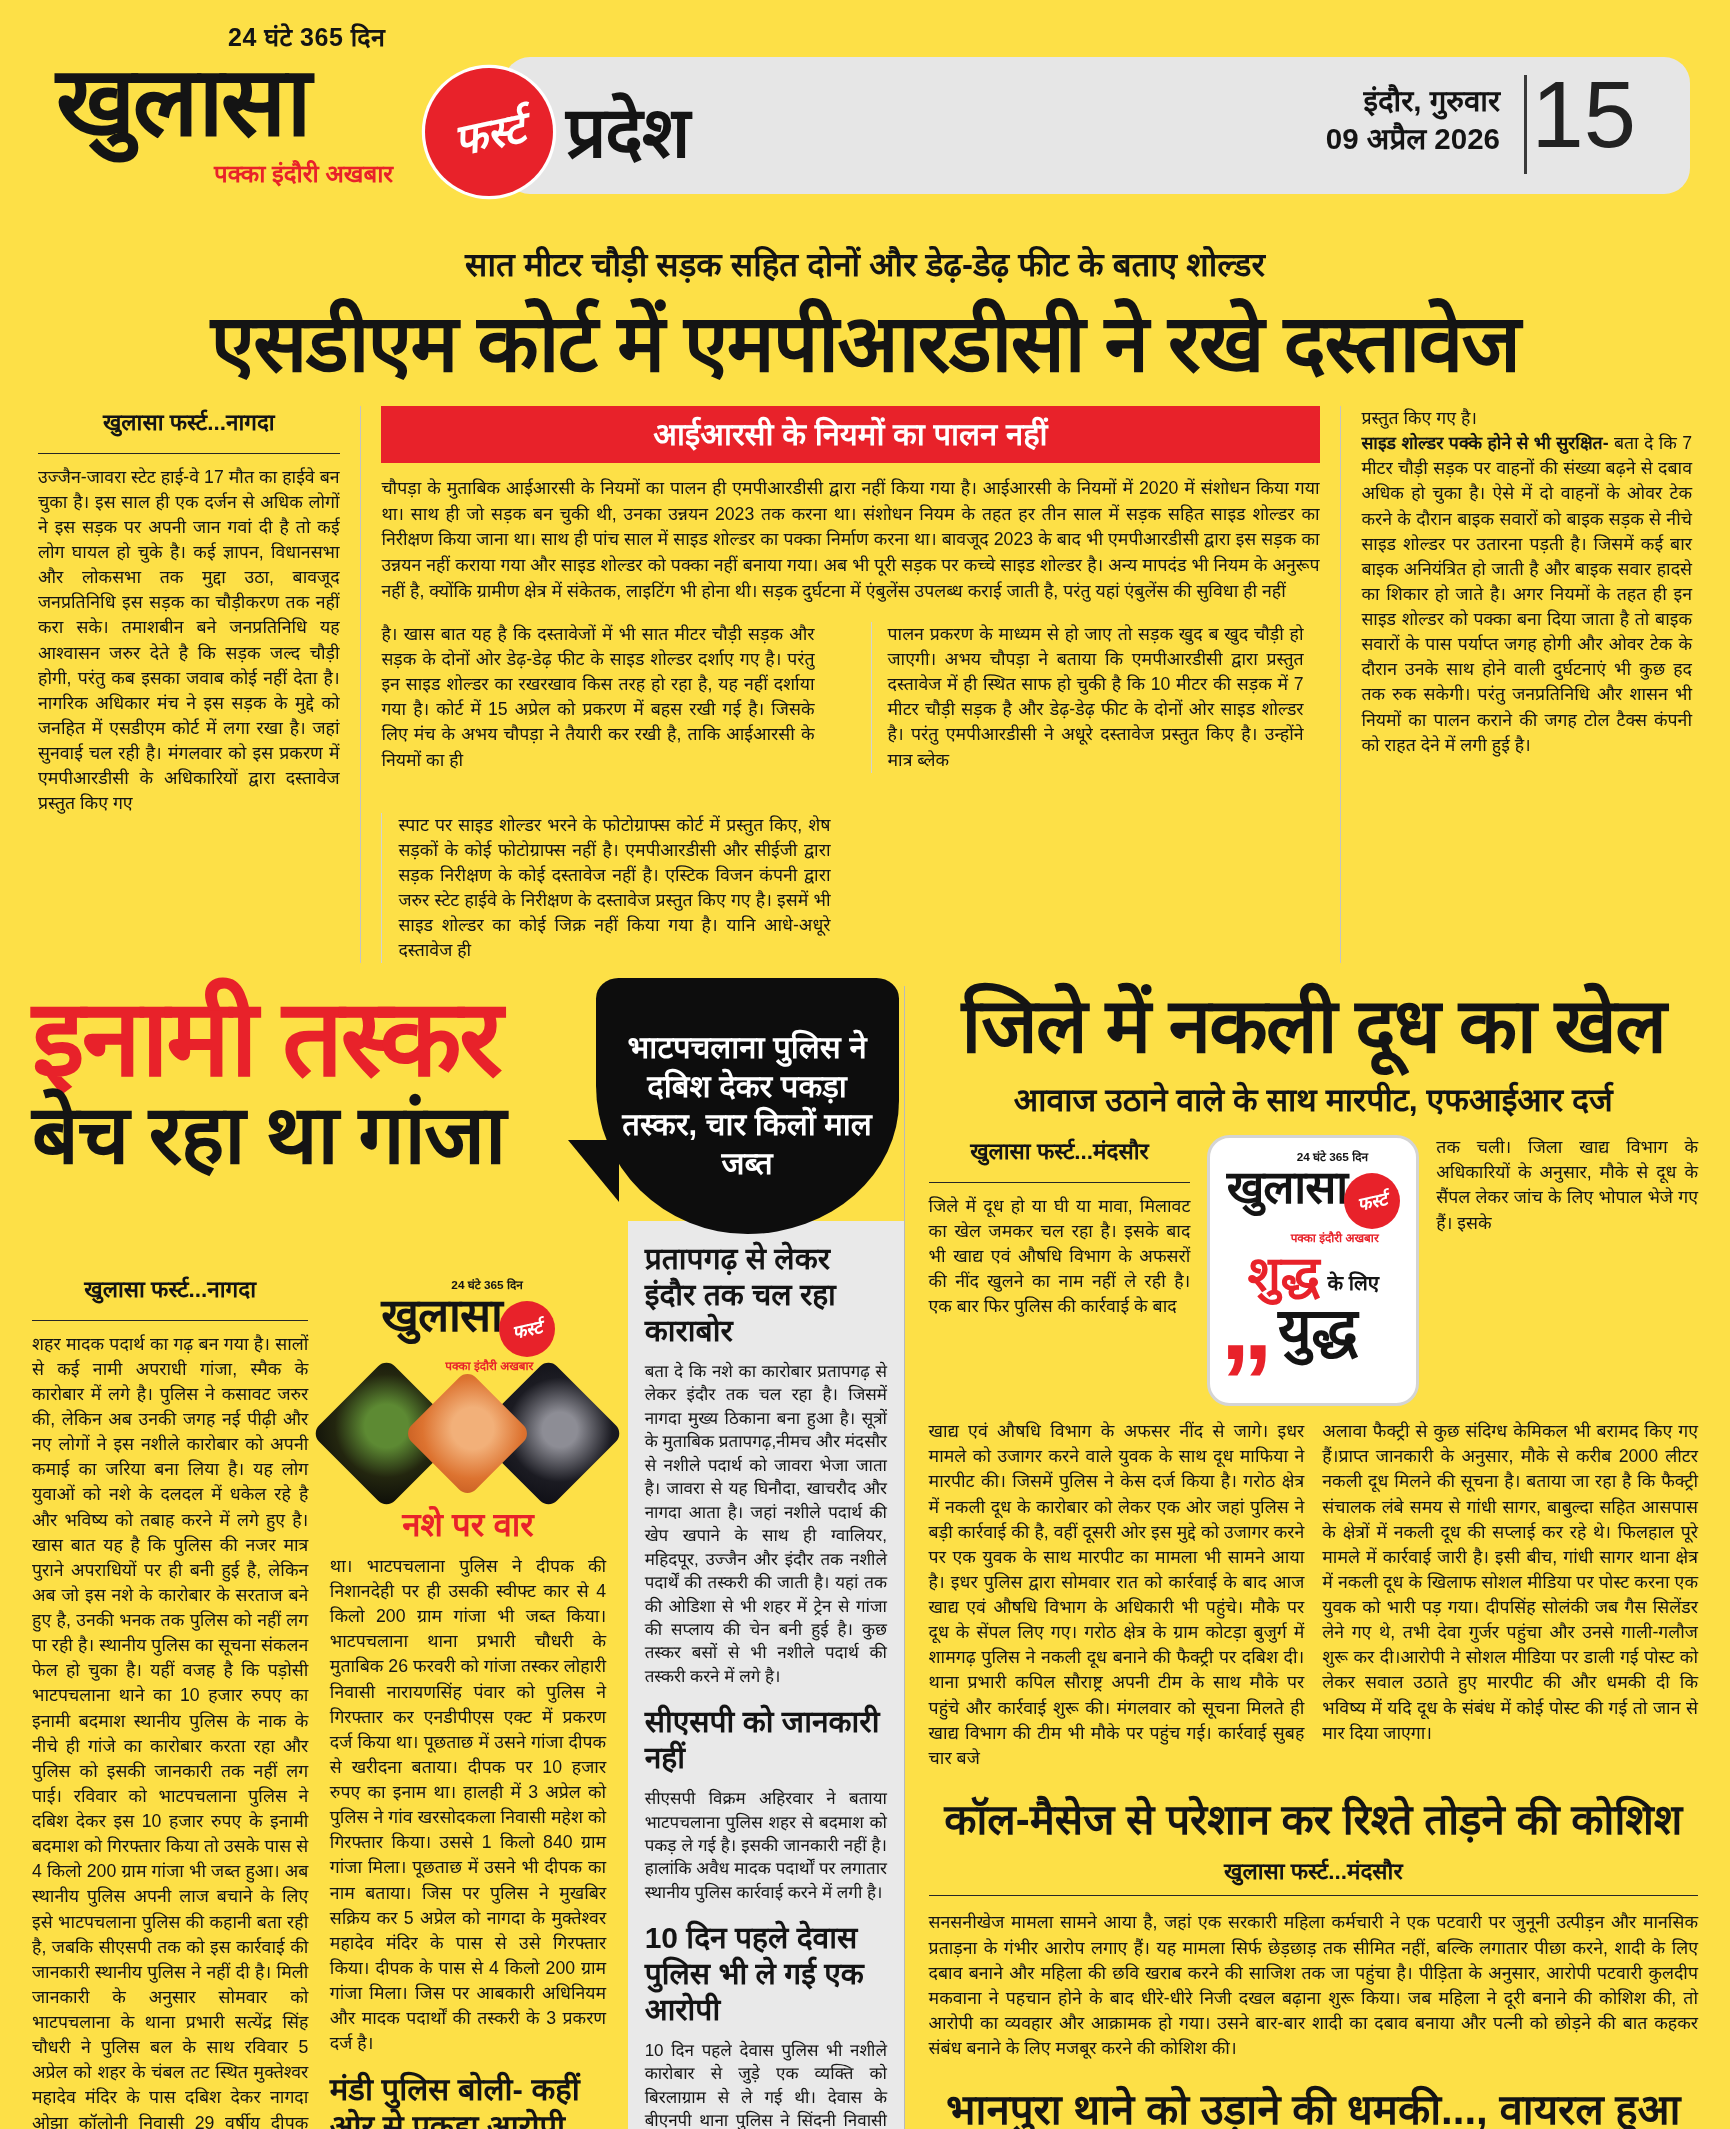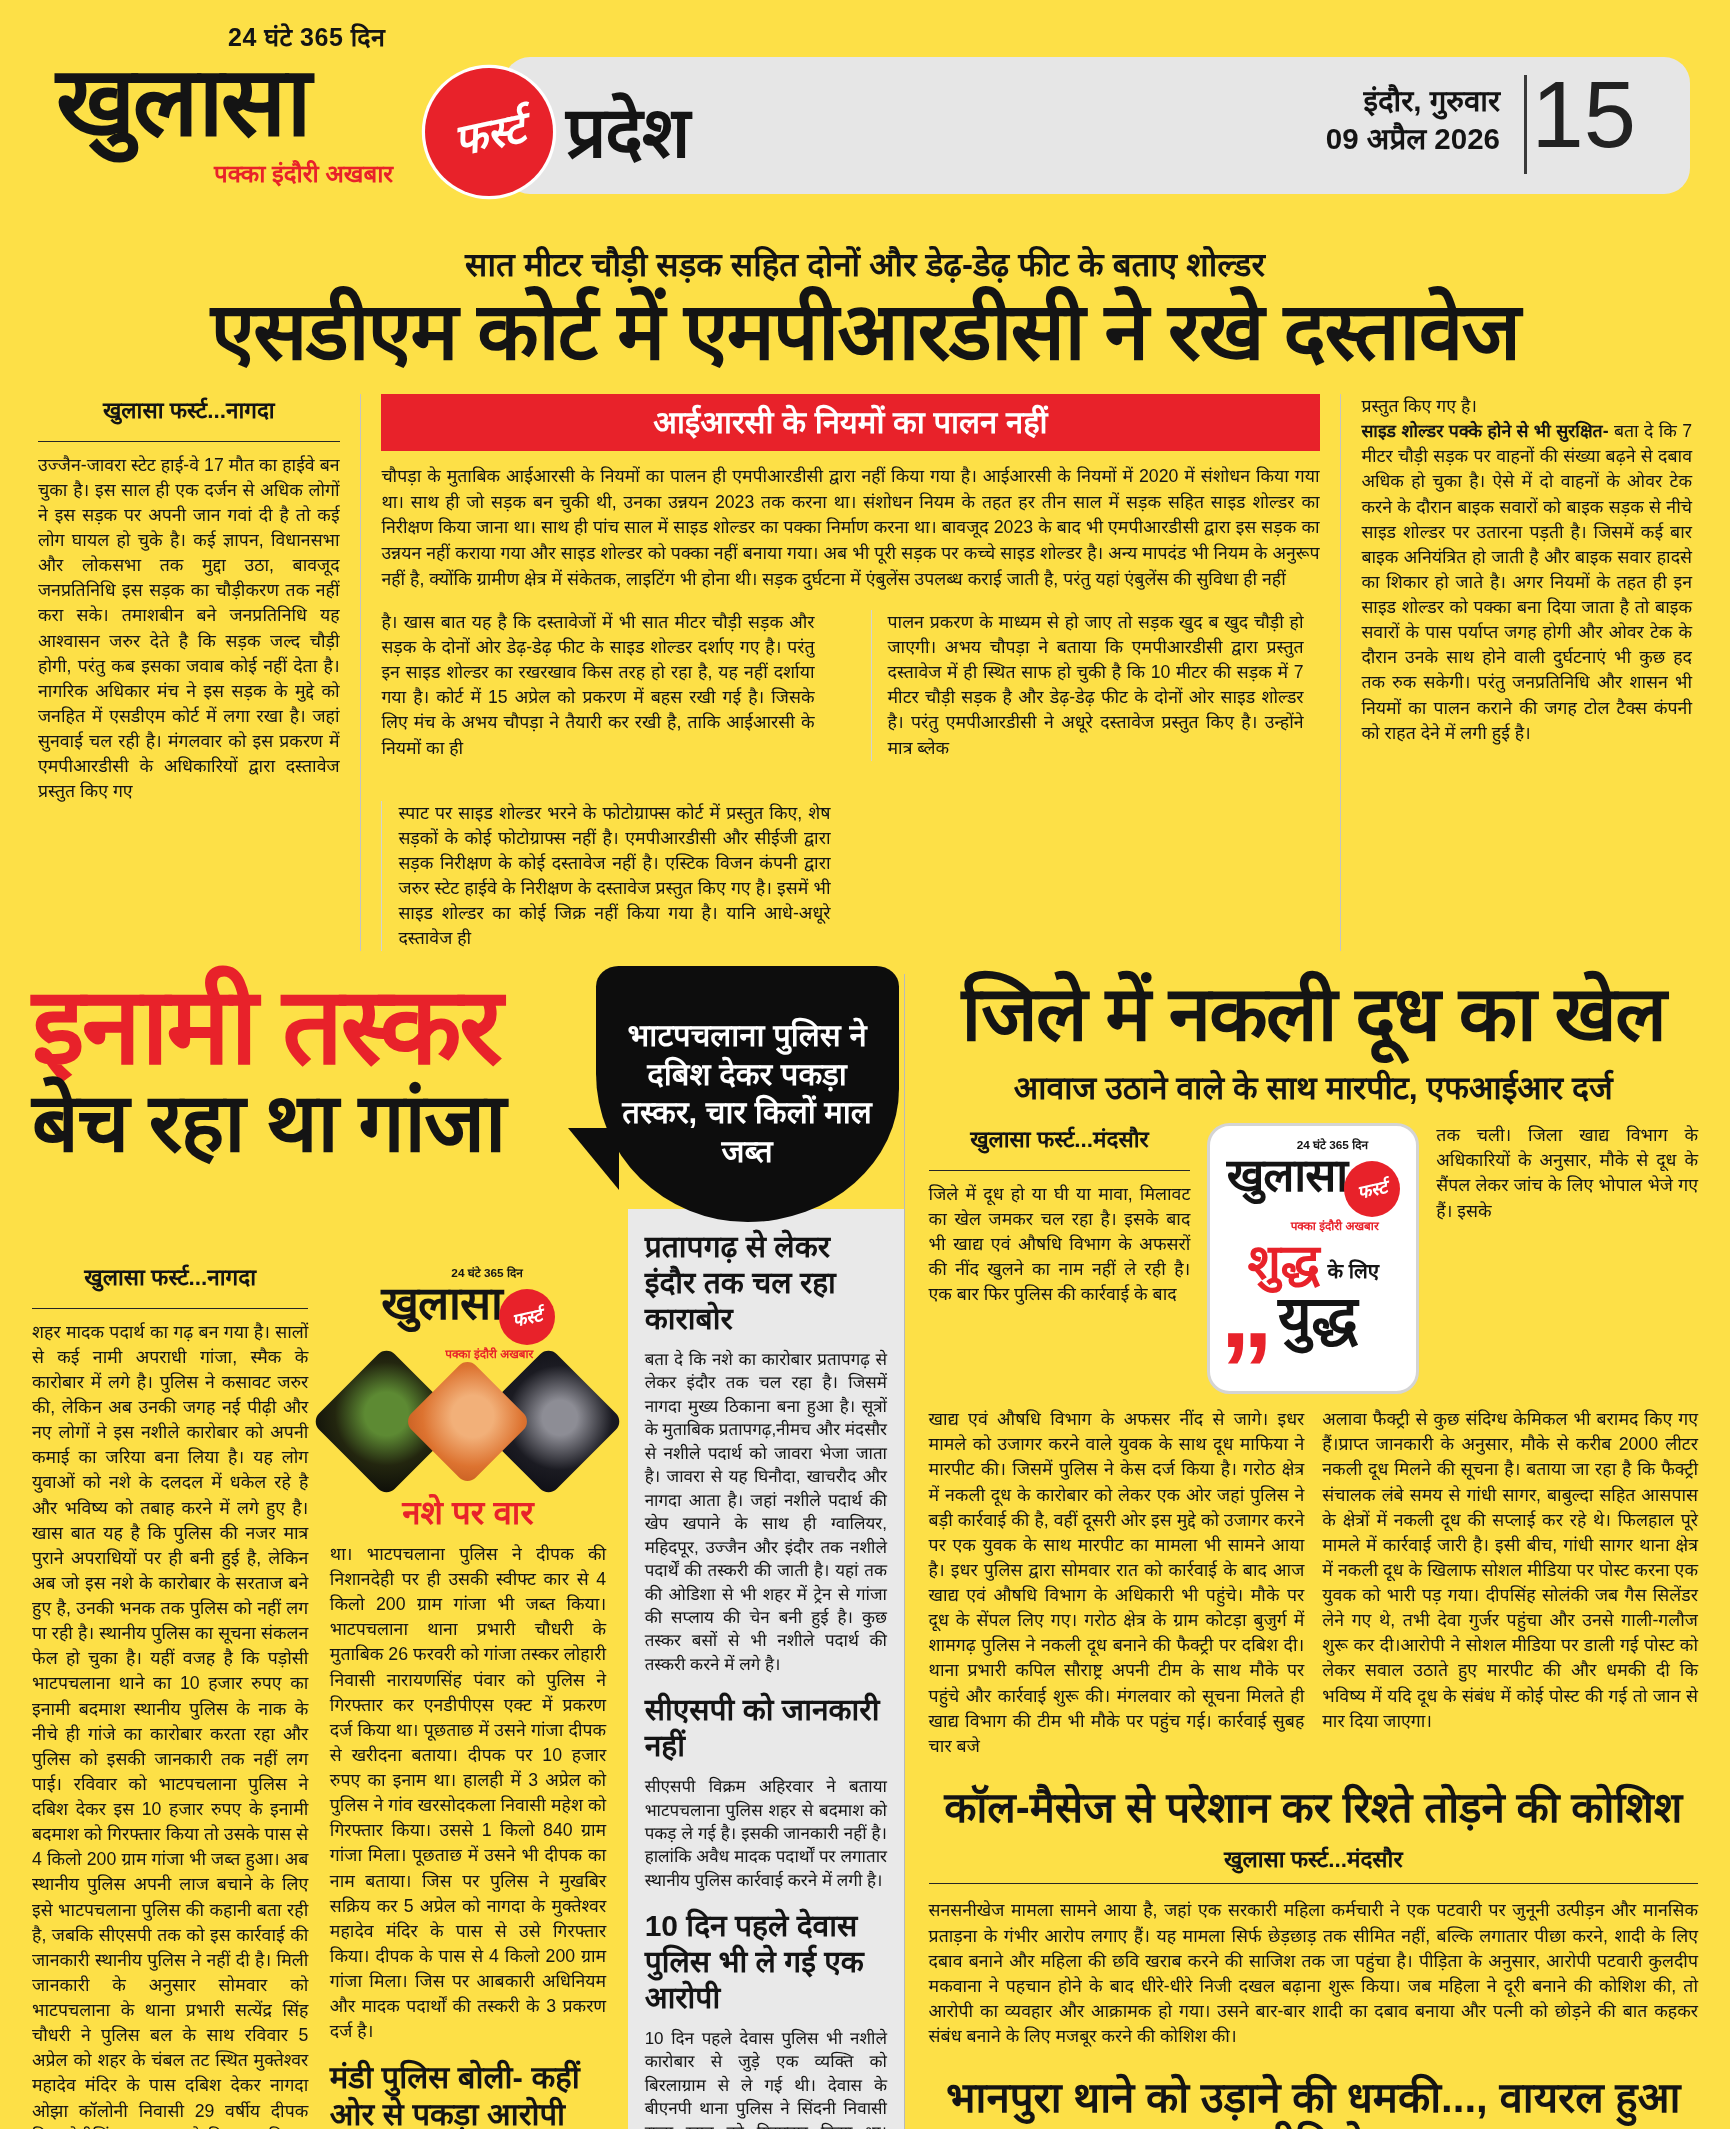--- a/index.html
+++ b/index.html
@@ -21,21 +21,21 @@
   .mh-sep{position:absolute;right:171px;top:56px;width:2.7px;height:99px;background:#3a3a3a;}
   .mh-pageno{position:absolute;right:62px;top:42px;font-size:94px;font-weight:400;color:#222;}
 
   
   .byline{text-align:center;font-size:22.5px;font-weight:800;padding-bottom:16px;border-bottom:1.6px solid #262626;margin:0 0 10.7px;}
   p.body{font-size:17.7px;line-height:1.42;text-align:justify;margin:0;}
 
   
   .sdm{margin:15px 38px 0;}
   .kicker{text-align:center;font-size:33px;font-weight:900;}
-  .headline-1{text-align:center;font-size:80px;font-weight:900;line-height:1.1;letter-spacing:-1.6px;margin-top:2px;}
+  .headline-1{text-align:center;font-size:80px;font-weight:900;line-height:1.1;letter-spacing:-1.6px;margin-top:14px;}
   .sdm-cols{display:grid;grid-template-columns:322px 1fr 351px;gap:0;margin-top:18px;}
   .sdm-c1{padding-right:20.4px;}
   .sdm-mid{padding:0 20.4px;border-left:1.1px solid #c3c3c3;border-right:1.1px solid #c3c3c3;}
   .sdm-c5{padding-left:20.4px;}
   .banner{background:#e8222a;color:#fff;font-size:31px;font-weight:900;text-align:center;padding:6.4px 0 8.6px;}
   .lead-wide{margin-top:13px;font-size:17.7px;line-height:1.45;text-align:justify;}
   .sub3{display:grid;grid-template-columns:1fr 1fr;margin-top:11.8px;gap:40px;}
   .sub3 .s3{padding:0 16px;}
   .sub3 .s3:first-child{padding-left:0;}
   .sub3 .s3:last-child{padding-right:0;}

